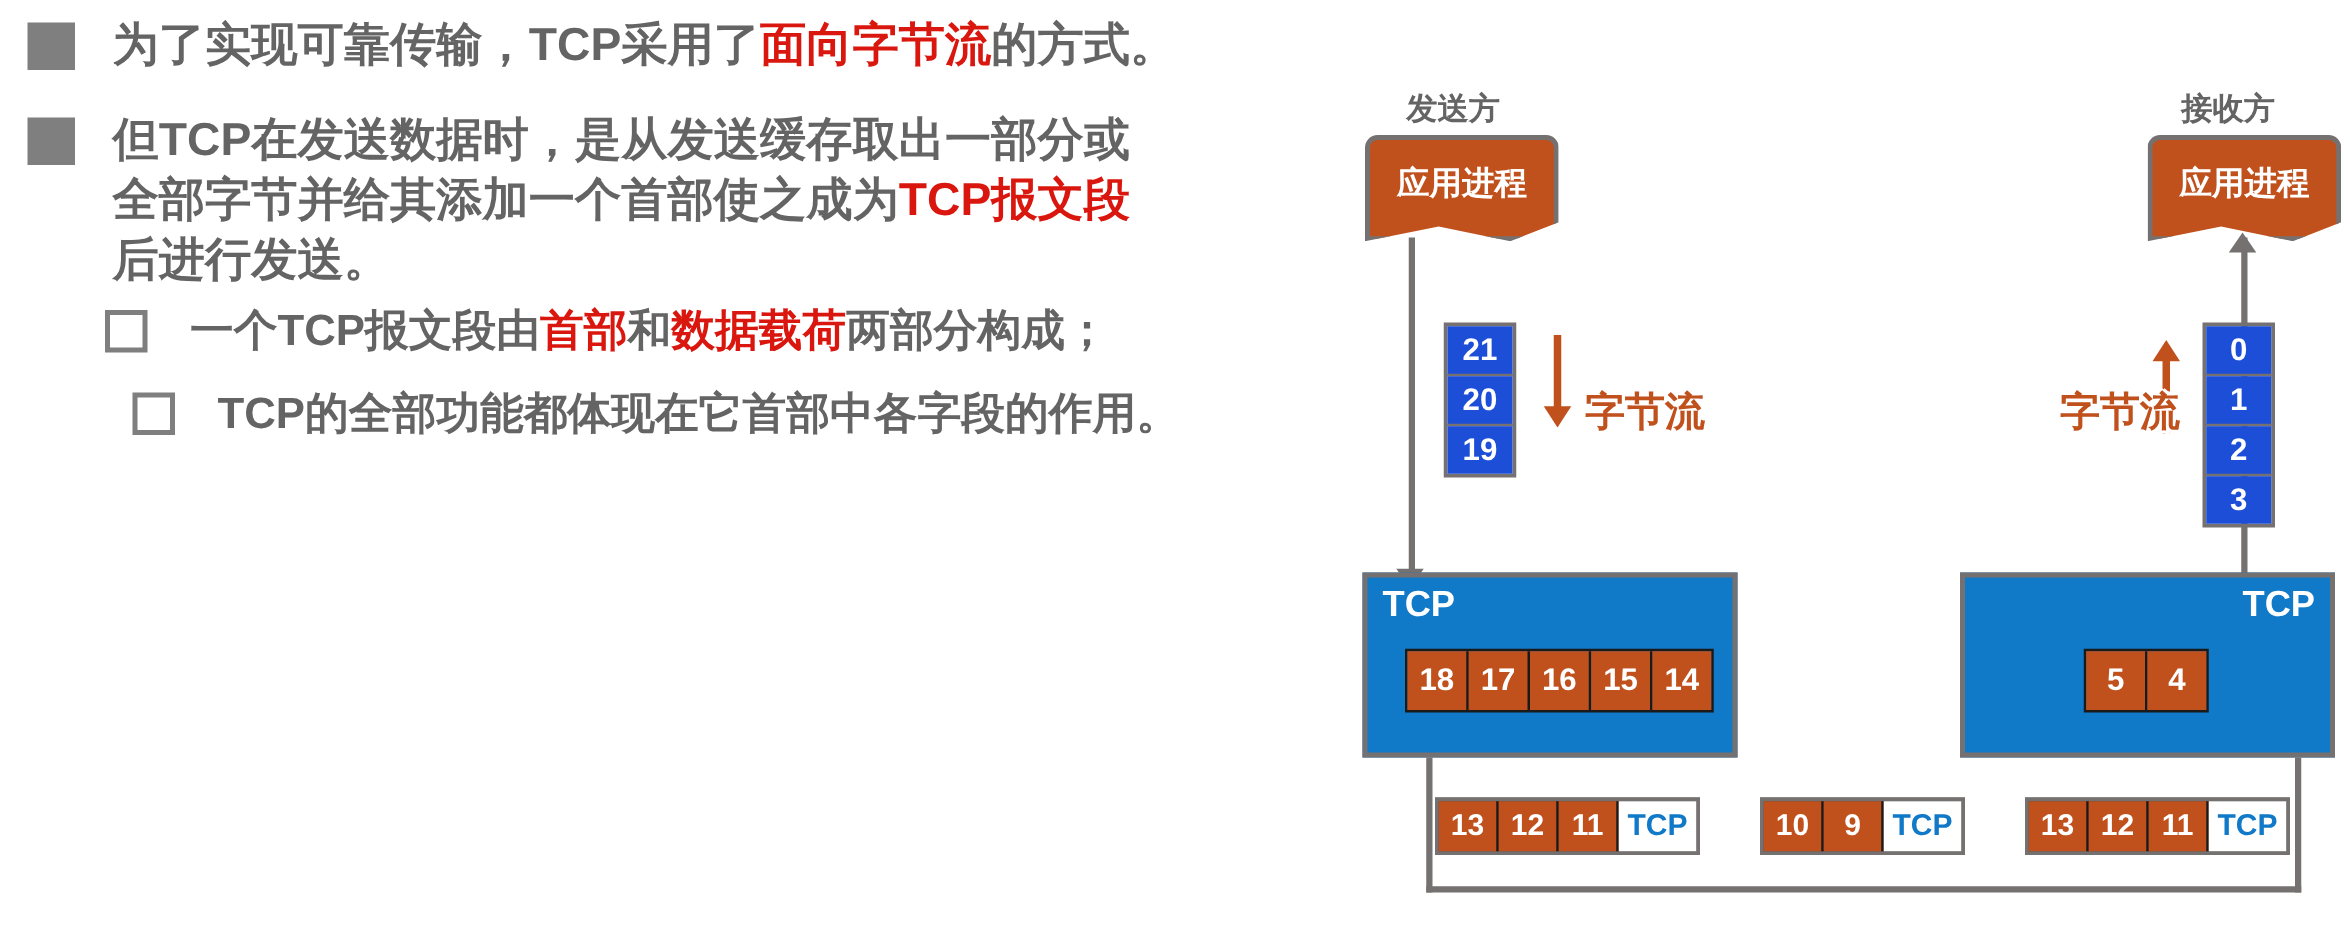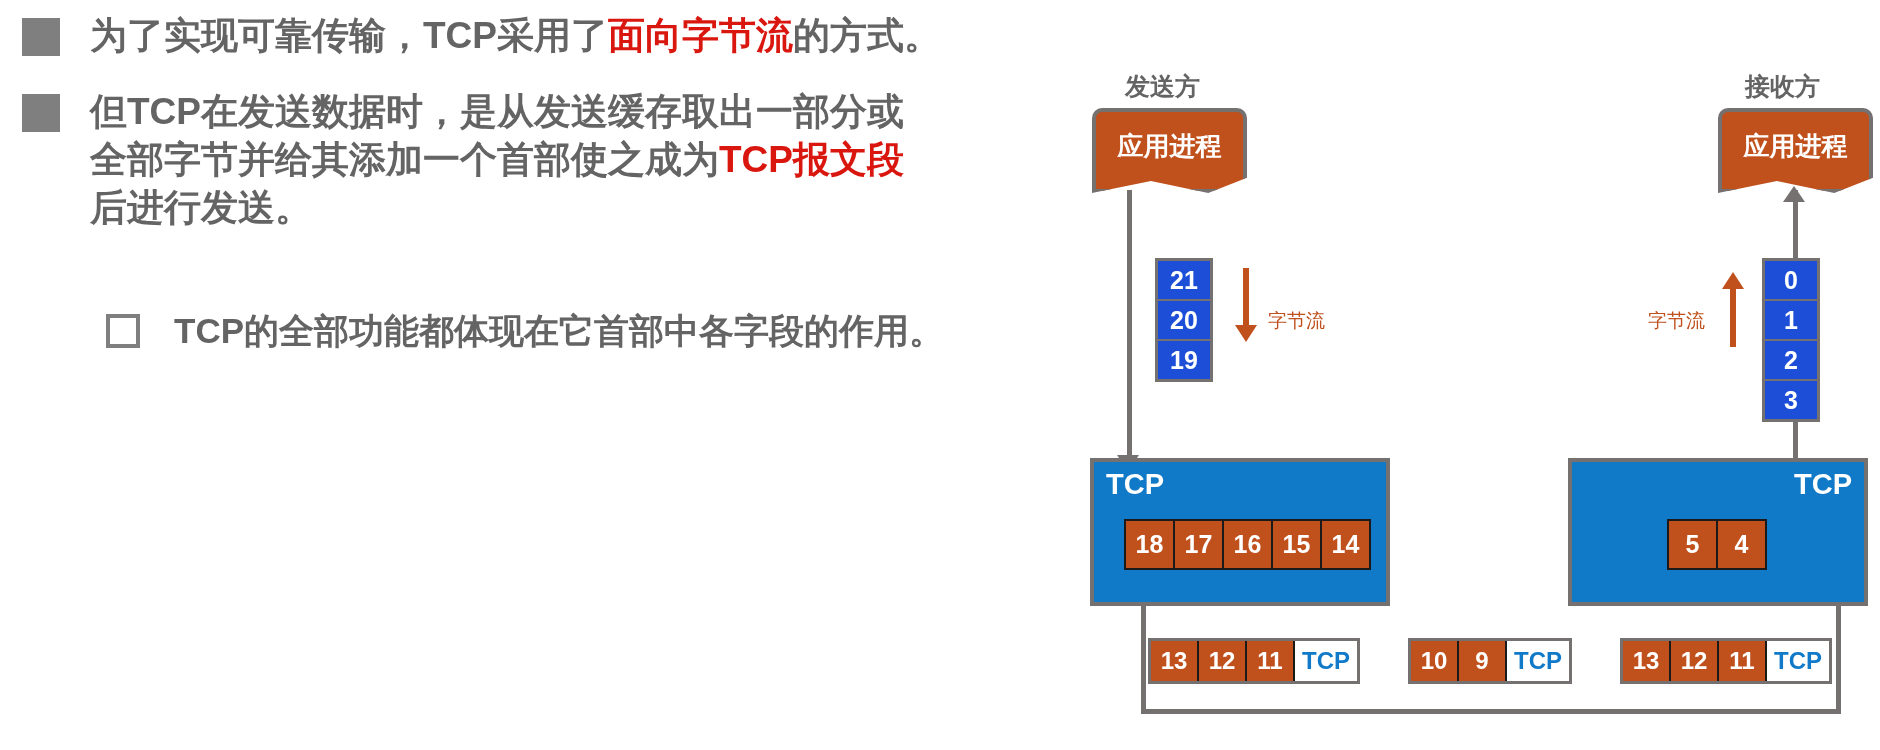--- a/index.html
+++ b/index.html
@@ -97,21 +97,21 @@
     position:absolute;width:0;height:0;
     border-left:11px solid transparent;border-right:11px solid transparent;
     border-top:17px solid #c0501c;
   }
   .stream-head-up{
     position:absolute;width:0;height:0;
     border-left:11px solid transparent;border-right:11px solid transparent;
     border-bottom:17px solid #c0501c;
   }
   .stream-label{
-    position:absolute;font-size:19px;font-weight:normal;color:#c0501c;
+    position:absolute;font-size:32px;font-weight:bold;color:#c0501c;
     white-space:nowrap;
     text-shadow:
       2px 0 0 #fff,-2px 0 0 #fff,0 2px 0 #fff,0 -2px 0 #fff,
       2px 2px 0 #fff,-2px 2px 0 #fff,2px -2px 0 #fff,-2px -2px 0 #fff,
       3px 3px 0 #fff,-3px -3px 0 #fff;
   }
 
   
   .tcpblock{
     position:absolute;background:#1079c8;border:4px solid #767171;
@@ -159,20 +159,24 @@
       <div class="btext"><span>为了实现可靠传输，TCP采用了</span><span class="hl">面向字节流</span><span>的方式。</span></div>
     </div>
 
     <div class="bullet-row" id="bullet2">
       <div class="sq-marker"></div>
       <div class="btext"><span>但TCP在发送数据时，是从发送缓存取出一部分或
 全部字节并给其添加一个首部使之成为</span><span class="hl">TCP报文段</span><span>
 后进行发送。</span></div>
     </div>
 
+    <div class="bullet-row" id="bullet3">
+      <div class="hollow-marker"></div>
+      <div class="btext sub"><span>一个TCP报文段由</span><span class="hl">首部</span><span>和</span><span class="hl">数据载荷</span><span>两部分构成；</span></div>
+    </div>
 
     <div class="bullet-row" id="bullet4">
       <div class="hollow-marker"></div>
       <div class="btext sub"><span>TCP的全部功能都体现在它首部中各字段的作用。</span></div>
     </div>
 
   </div>
 
   <div class="side-label" id="label-sender">发送方</div>
   <div class="side-label" id="label-receiver">接收方</div>

